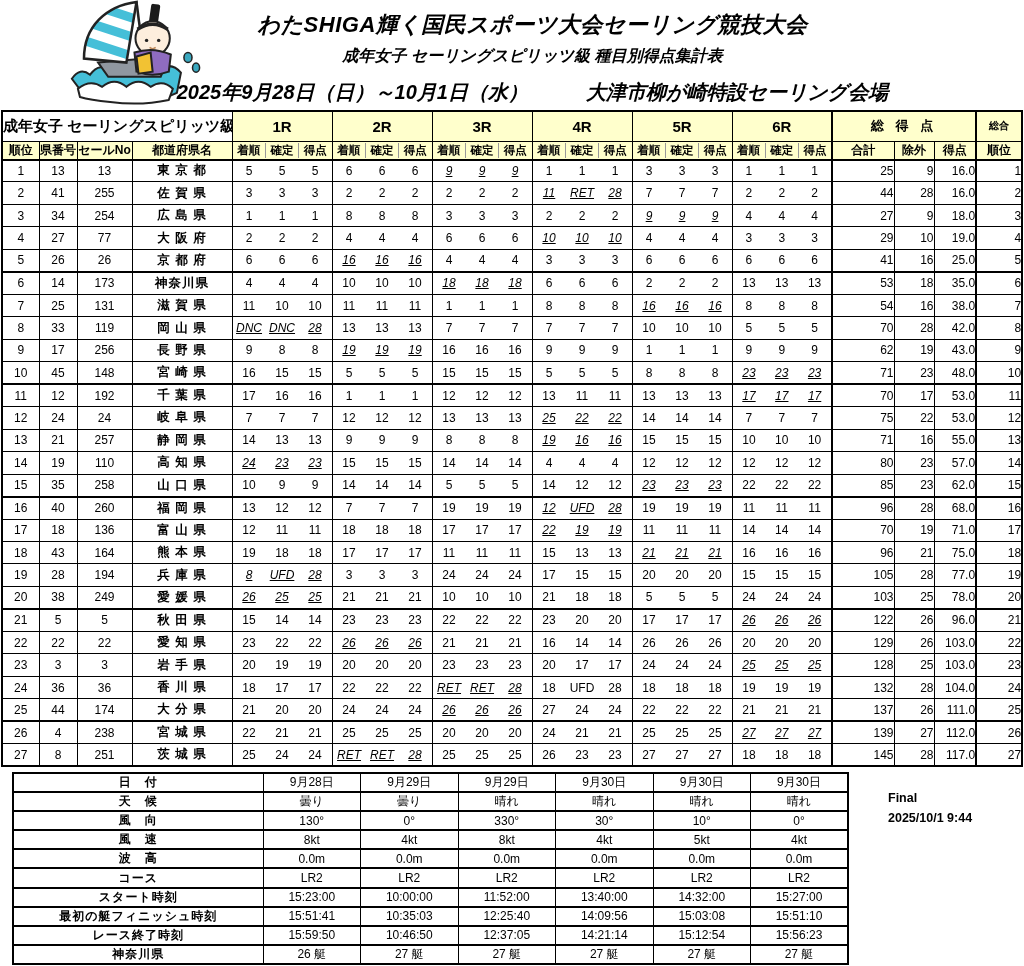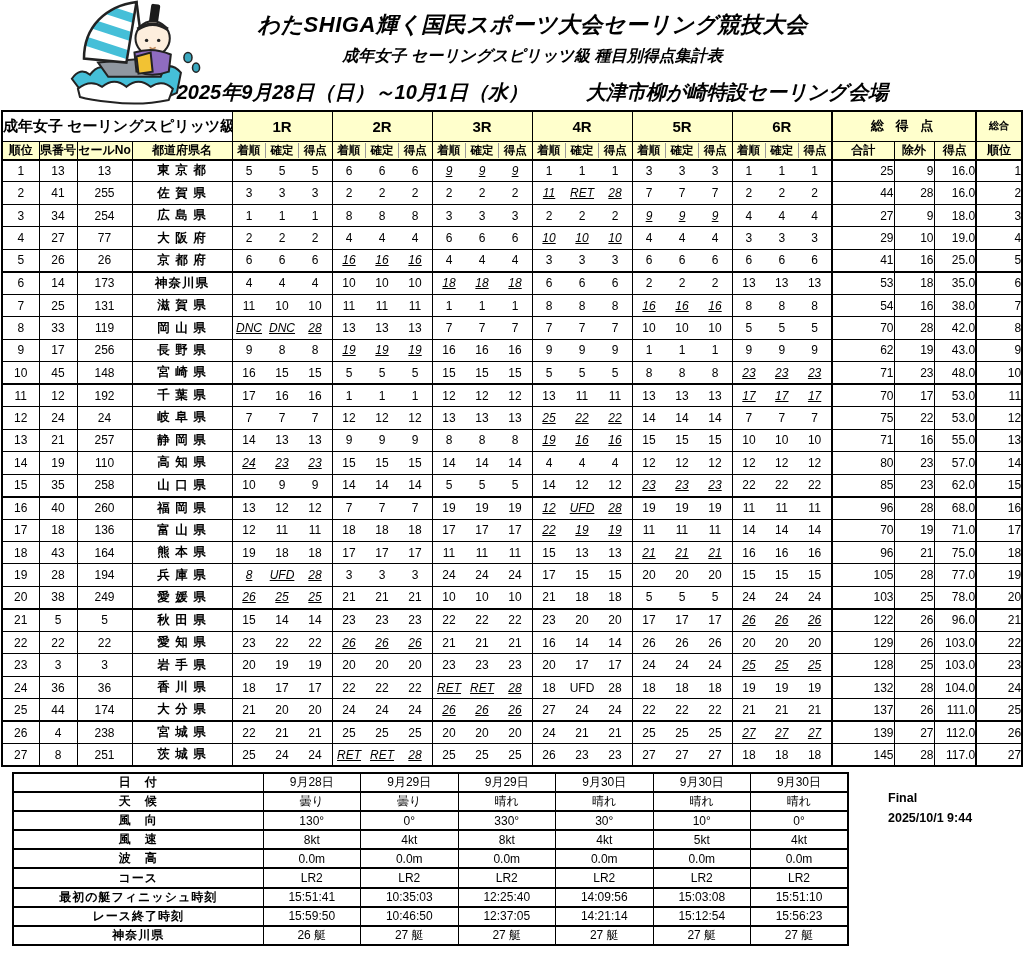--- a/index.html
+++ b/index.html
@@ -1647,20 +1647,29 @@
         <tr>
           <td class="lbl">コース</td>
           <td class="val">LR2</td>
           <td class="val">LR2</td>
           <td class="val">LR2</td>
           <td class="val">LR2</td>
           <td class="val">LR2</td>
           <td class="val">LR2</td>
         </tr>
         <tr>
+          <td class="lbl">スタート時刻</td>
+          <td class="val">15:23:00</td>
+          <td class="val">10:00:00</td>
+          <td class="val">11:52:00</td>
+          <td class="val">13:40:00</td>
+          <td class="val">14:32:00</td>
+          <td class="val">15:27:00</td>
+        </tr>
+        <tr>
           <td class="lbl">最初の艇フィニッシュ時刻</td>
           <td class="val">15:51:41</td>
           <td class="val">10:35:03</td>
           <td class="val">12:25:40</td>
           <td class="val">14:09:56</td>
           <td class="val">15:03:08</td>
           <td class="val">15:51:10</td>
         </tr>
         <tr>
           <td class="lbl">レース終了時刻</td>

